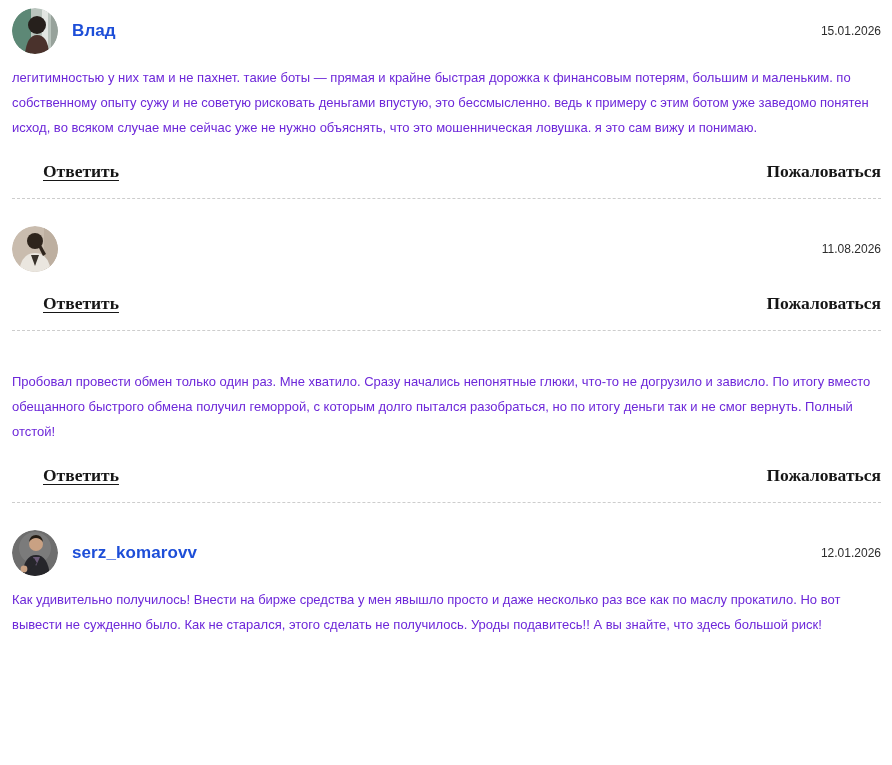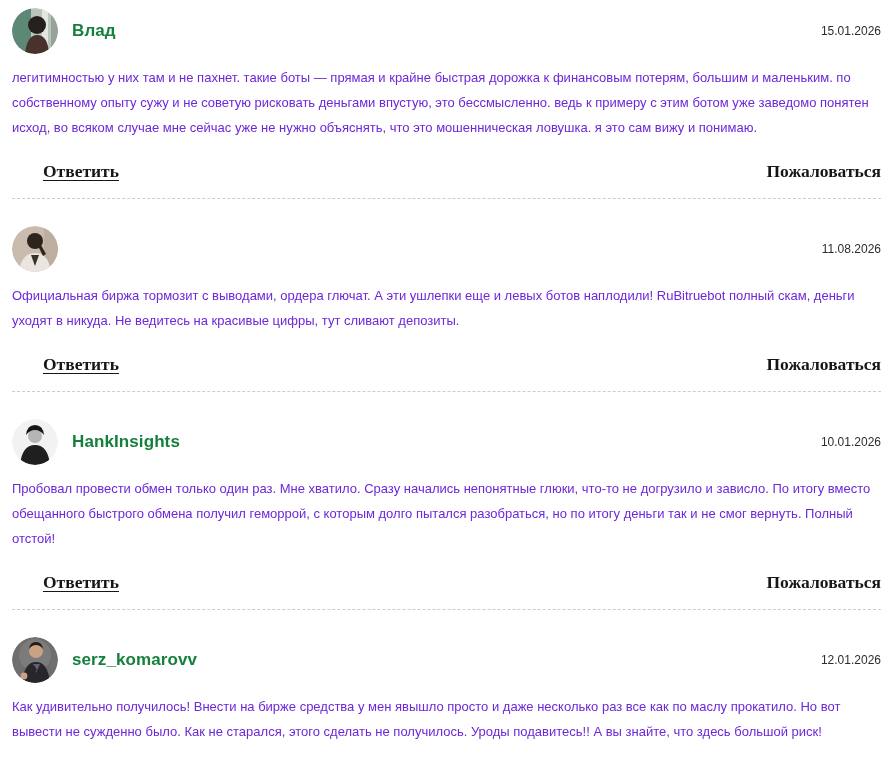--- a/index.html
+++ b/index.html
@@ -14,21 +14,21 @@
   .comment.first { padding-top: 8px; }
   .c-head {
     display: flex; align-items: center; gap: 14px;
   }
   .avatar {
     width: 46px; height: 46px; border-radius: 50%;
     overflow: hidden; flex: 0 0 46px;
   }
   .avatar svg { display: block; }
   .author {
-    font-size: 17px; font-weight: 700; color: #15803d;
+    font-size: 17px; font-weight: 700; color: #1d4ed8;
     letter-spacing: .1px;
   }
   .date {
     margin-left: auto; font-size: 12px; color: #2d2d2d; font-weight: 400;
   }
   .c-text {
     margin: 11px 0 0; font-size: 13px; line-height: 25px; color: #6d28d9;
   }
   .c-actions {
     margin-top: 21px; display: flex; justify-content: space-between; align-items: baseline; margin-left: 31px;
@@ -91,48 +91,28 @@
           <rect x="32" width="14" height="46" fill="#bdafa0"></rect>
           <circle cx="23" cy="15" r="8" fill="#2e241c"></circle>
           <path d="M7 46 Q9 27 23 27 Q37 27 39 46 Z" fill="#eae6df"></path>
           <path d="M19 29 L23 40 L27 29 Z" fill="#37312a"></path>
           <path d="M26 20 L31 30 L34 28 L29 19 Z" fill="#2e241c"></path>
         </g>
       </svg>
     </div>
     <span class="date">11.08.2026</span>
   </div>
-  <p class="c-text">Официальная биржа тормозит с выводами, ордера глючат. А эти ушлепки еще и левых ботов наплодили! RuBitruebot полный скам, деньги уходят в никуда. Не ведитесь на красивые цифры, тут сливают депозиты.</p>
   <div class="c-actions">
     <a class="reply">Ответить</a>
     <a class="report">Пожаловаться</a>
   </div>
   <hr class="divider">
 </article>
 
 <article class="comment">
-  <div class="c-head">
-    <div class="avatar">
-      <svg width="46" height="46" viewBox="0 0 46 46">
-        <defs>
-            <clipPath id="av3">
-              <circle cx="23" cy="23" r="23"></circle>
-            </clipPath>
-          </defs>
-        <g clip-path="url(#av3)">
-          <rect width="46" height="46" fill="#f2f2f2"></rect>
-          <circle cx="23" cy="17" r="7" fill="#b5b5b5"></circle>
-          <path d="M14 16 Q15 6 23 6 Q31 6 32 16 Q28 11 23 11 Q18 11 14 16 Z" fill="#161616"></path>
-          <path d="M8 46 Q10 26 23 26 Q36 26 38 46 Z" fill="#1f1f1f"></path>
-        </g>
-      </svg>
-    </div>
-    <span class="author">HankInsights</span>
-    <span class="date">10.01.2026</span>
-  </div>
   <p class="c-text">Пробовал провести обмен только один раз. Мне хватило. Сразу начались непонятные глюки, что-то не догрузило и зависло. По итогу вместо обещанного быстрого обмена получил геморрой, с которым долго пытался разобраться, но по итогу деньги так и не смог вернуть. Полный отстой!</p>
   <div class="c-actions">
     <a class="reply">Ответить</a>
     <a class="report">Пожаловаться</a>
   </div>
   <hr class="divider">
 </article>
 
 <article class="comment">
   <div class="c-head">

